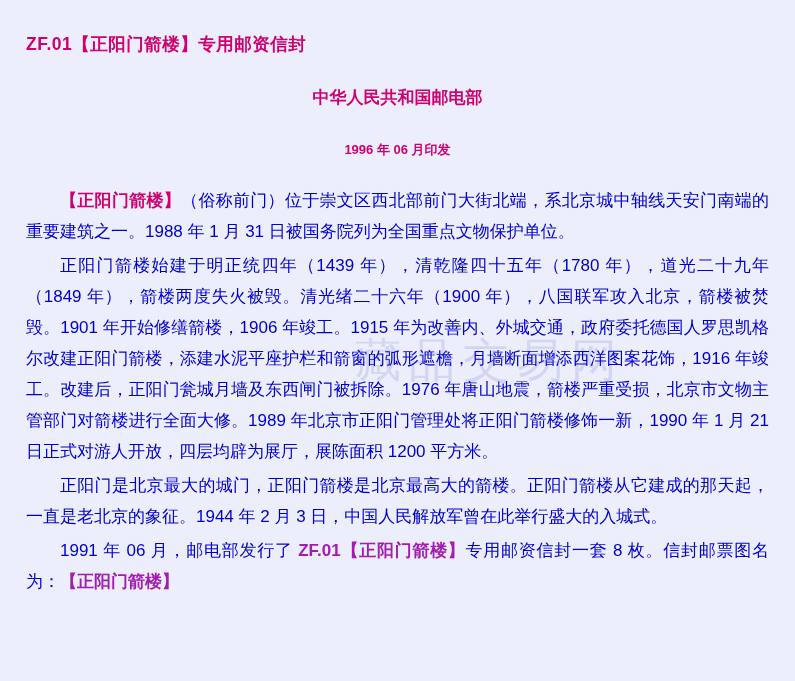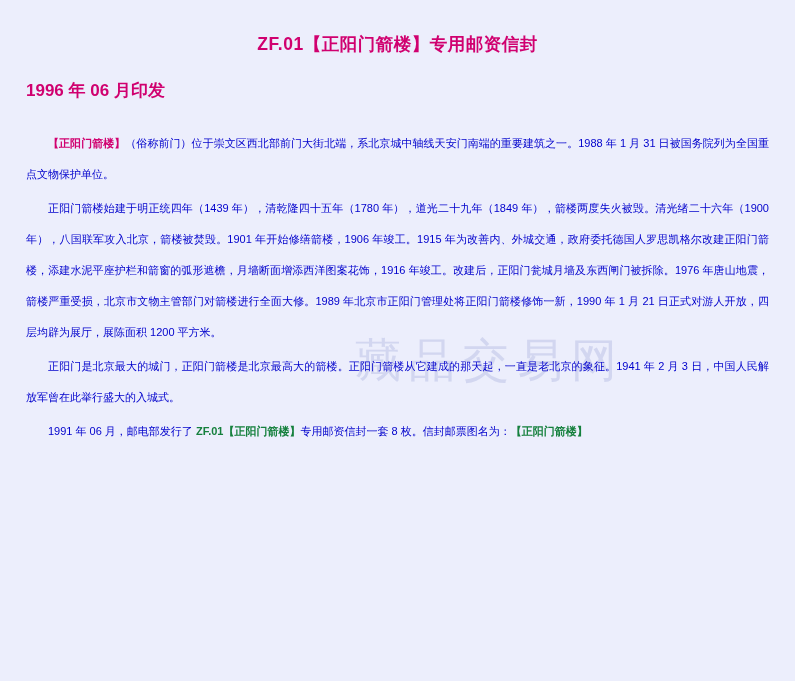--- a/index.html
+++ b/index.html
@@ -39,89 +39,89 @@
     letter-spacing: 8px;
     white-space: nowrap;
   }
   .wm1 { left: 355px; top: 330px; }
   .wm2 { left: 80px; top: 600px; }
   .content {
     position: relative;
     z-index: 2;
   }
   h1.title {
-    text-align: center;
     font-size: 17.5px;
     font-weight: bold;
     color: #d0006f;
     margin: 14px 0 0 0;
     letter-spacing: 0.5px;
     font-family: "Liberation Sans", sans-serif;
   }
   h2.subtitle {
     text-align: center;
     font-size: 17px;
     font-weight: bold;
     color: #d0006f;
     margin: 30px 0 0 0;
   }
   h3.date {
-    text-align: left;
-    font-size: 17px;
+    text-align: center;
+    font-size: 13px;
     font-weight: bold;
     color: #d0006f;
-    margin: 23px 0 0 0;
+    margin: 32px 0 0 0;
   }
   .body-text {
     margin-top: 26px;
   }
   p.para {
-    font-size: 11px;
+    font-size: 17px;
     line-height: 31px;
     color: #0000cc;
     margin: 0 0 3px 0;
     text-indent: 2em;
     text-align: justify;
     font-family: "Liberation Sans", sans-serif;
   }
   p.para.first {
     text-indent: 2em;
   }
   .hl {
     color: #d0006f;
     font-weight: bold;
   }
   .em-red {
-    color: #15803d;
+    color: #a21caf;
     font-weight: bold;
   }
 </style>
 </head>
 <body>
 
 <div class="page">
 
   <div class="watermark">
     <div class="wm-text wm1">藏品交易网</div>
     <div class="wm-text wm2">藏品交易网</div>
   </div>
 
   <div class="content">
 
     <h1 class="title">ZF.01【正阳门箭楼】专用邮资信封</h1>
 
+    <h2 class="subtitle">中华人民共和国邮电部</h2>
 
     <h3 class="date">1996 年 06 月印发</h3>
 
     <div class="body-text">
 
       <p class="para first"><span class="hl">【正阳门箭楼】</span><span>（俗称前门）位于崇文区西北部前门大街北端，系北京城中轴线天安门南端的重要建筑之一。1988 年 1 月 31 日被国务院列为全国重点文物保护单位。</span></p>
 
       <p class="para">正阳门箭楼始建于明正统四年（1439 年），清乾隆四十五年（1780 年），道光二十九年（1849 年），箭楼两度失火被毁。清光绪二十六年（1900 年），八国联军攻入北京，箭楼被焚毁。1901 年开始修缮箭楼，1906 年竣工。1915 年为改善内、外城交通，政府委托德国人罗思凯格尔改建正阳门箭楼，添建水泥平座护栏和箭窗的弧形遮檐，月墙断面增添西洋图案花饰，1916 年竣工。改建后，正阳门瓮城月墙及东西闸门被拆除。1976 年唐山地震，箭楼严重受损，北京市文物主管部门对箭楼进行全面大修。1989 年北京市正阳门管理处将正阳门箭楼修饰一新，1990 年 1 月 21 日正式对游人开放，四层均辟为展厅，展陈面积 1200 平方米。</p>
 
 
-      <p class="para">正阳门是北京最大的城门，正阳门箭楼是北京最高大的箭楼。正阳门箭楼从它建成的那天起，一直是老北京的象征。1941 年 2 月 3 日，中国人民解放军曾在此举行盛大的入城式。</p>
+      <p class="para">正阳门是北京最大的城门，正阳门箭楼是北京最高大的箭楼。正阳门箭楼从它建成的那天起，一直是老北京的象征。1944 年 2 月 3 日，中国人民解放军曾在此举行盛大的入城式。</p>
 
       <p class="para"><span>1991 年 06 月，邮电部发行了 </span><span class="em-red">ZF.01</span><span class="em-red">【正阳门箭楼】</span><span>专用邮资信封一套 8 枚。信封邮票图名为：</span><span class="em-red">【正阳门箭楼】</span></p>
 
     </div>
   </div>
 </div>
 
 </body></html>

